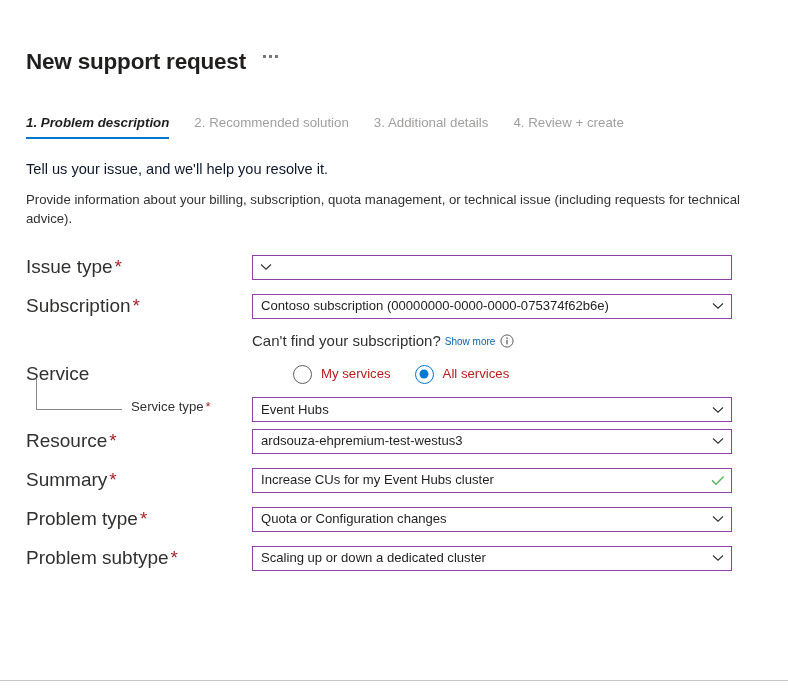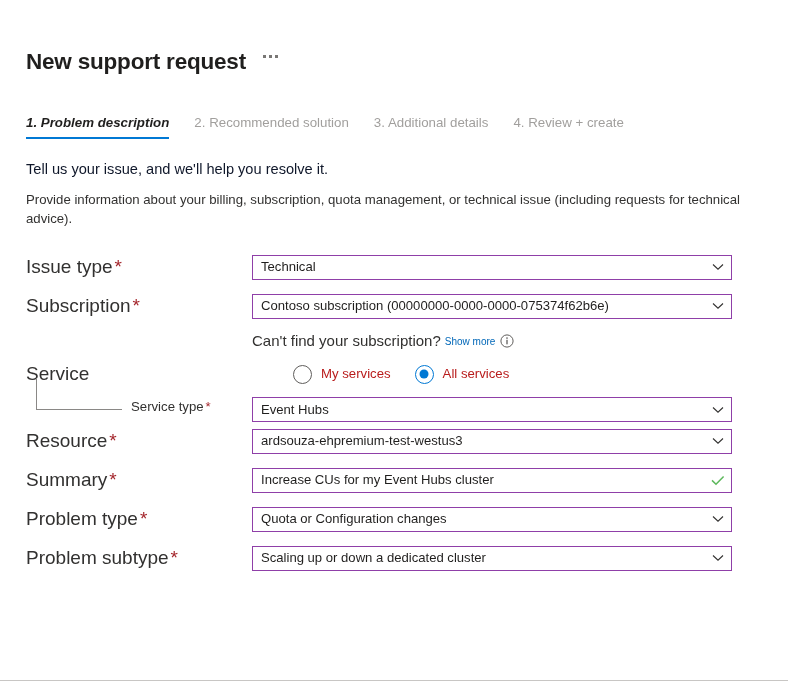--- a/index.html
+++ b/index.html
@@ -307,21 +307,20 @@
   </div>
 
   <div class="form">
 
     <div class="row">
       <div class="label-col">
         <span>Issue type</span><span class="req">*</span>
       </div>
       <div class="ctl-col">
         <div class="control">
-          <div class="value">Technical</div>
           <div class="chev">
             <svg width="12" height="8" viewBox="0 0 12 8">
                 <path d="M1 1.5 L6 6.2 L11 1.5" stroke="#323130" stroke-width="1.1" fill="none"></path>
               </svg>
           </div>
         </div>
       </div>
     </div>
 
     <div class="row">

